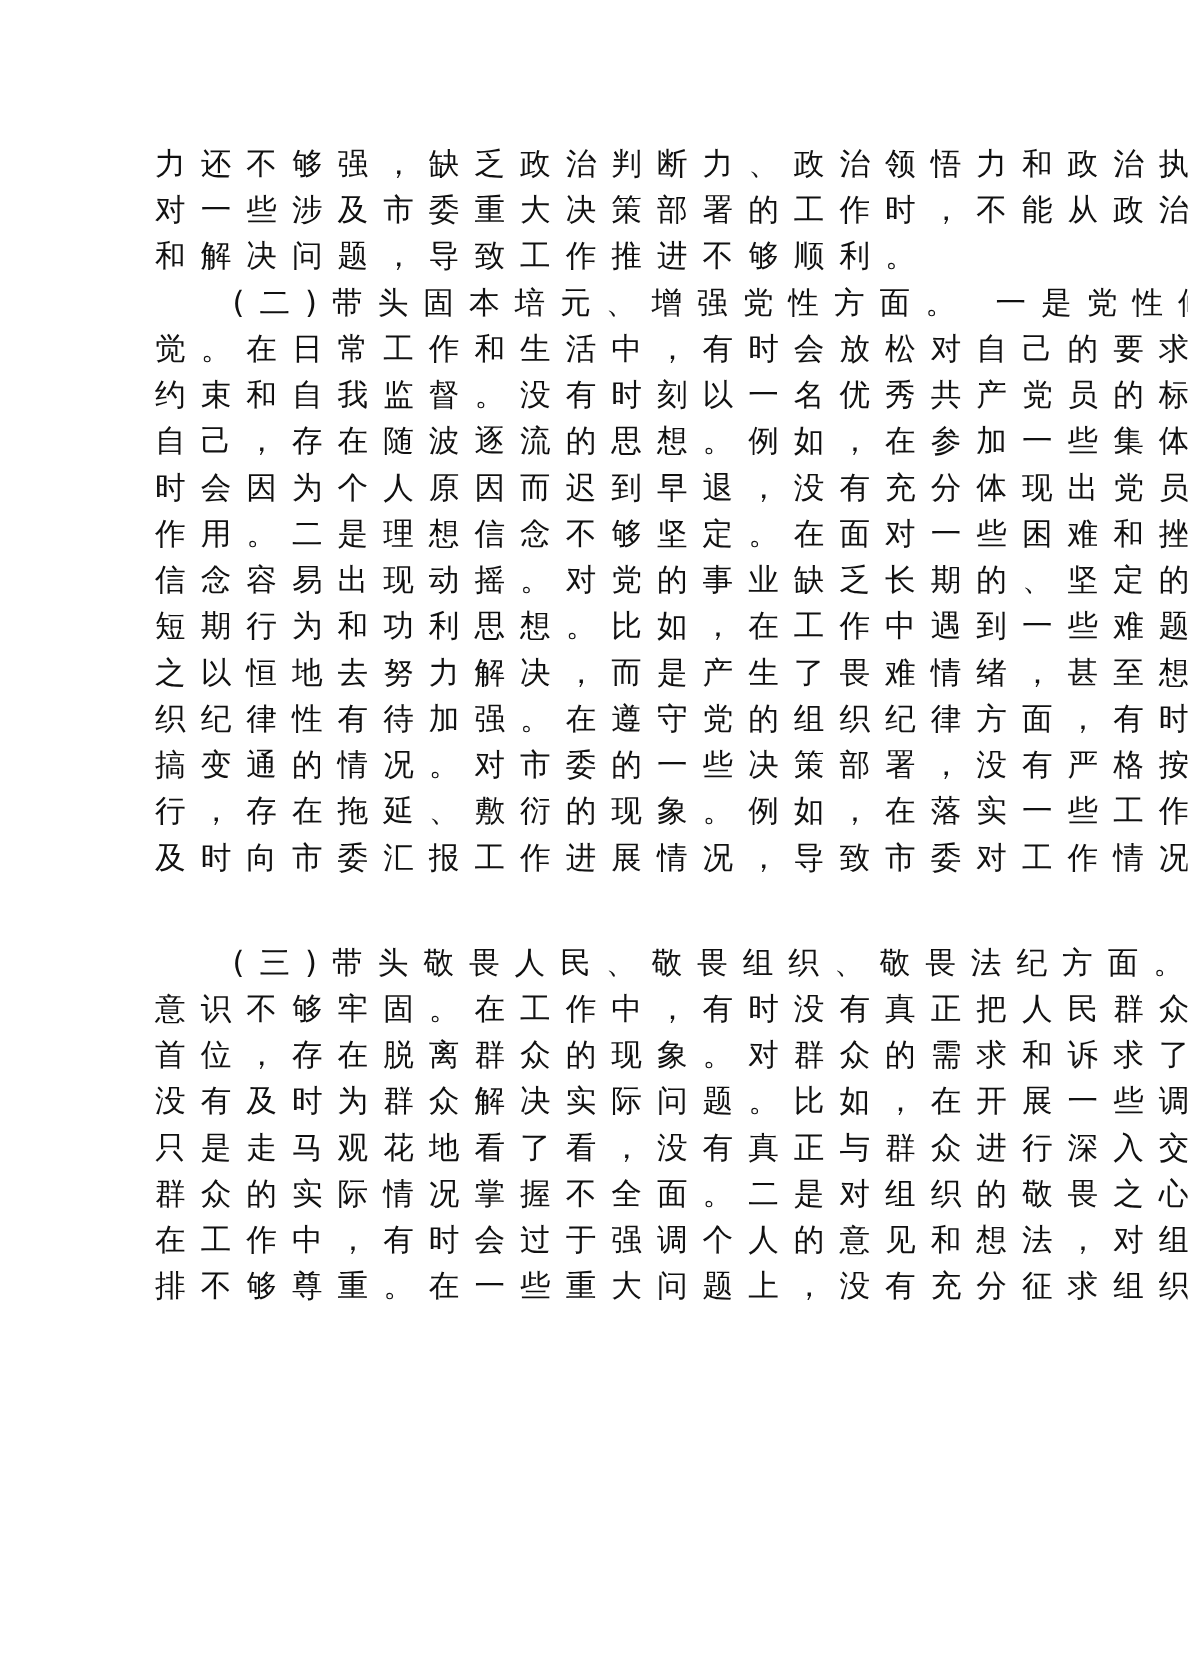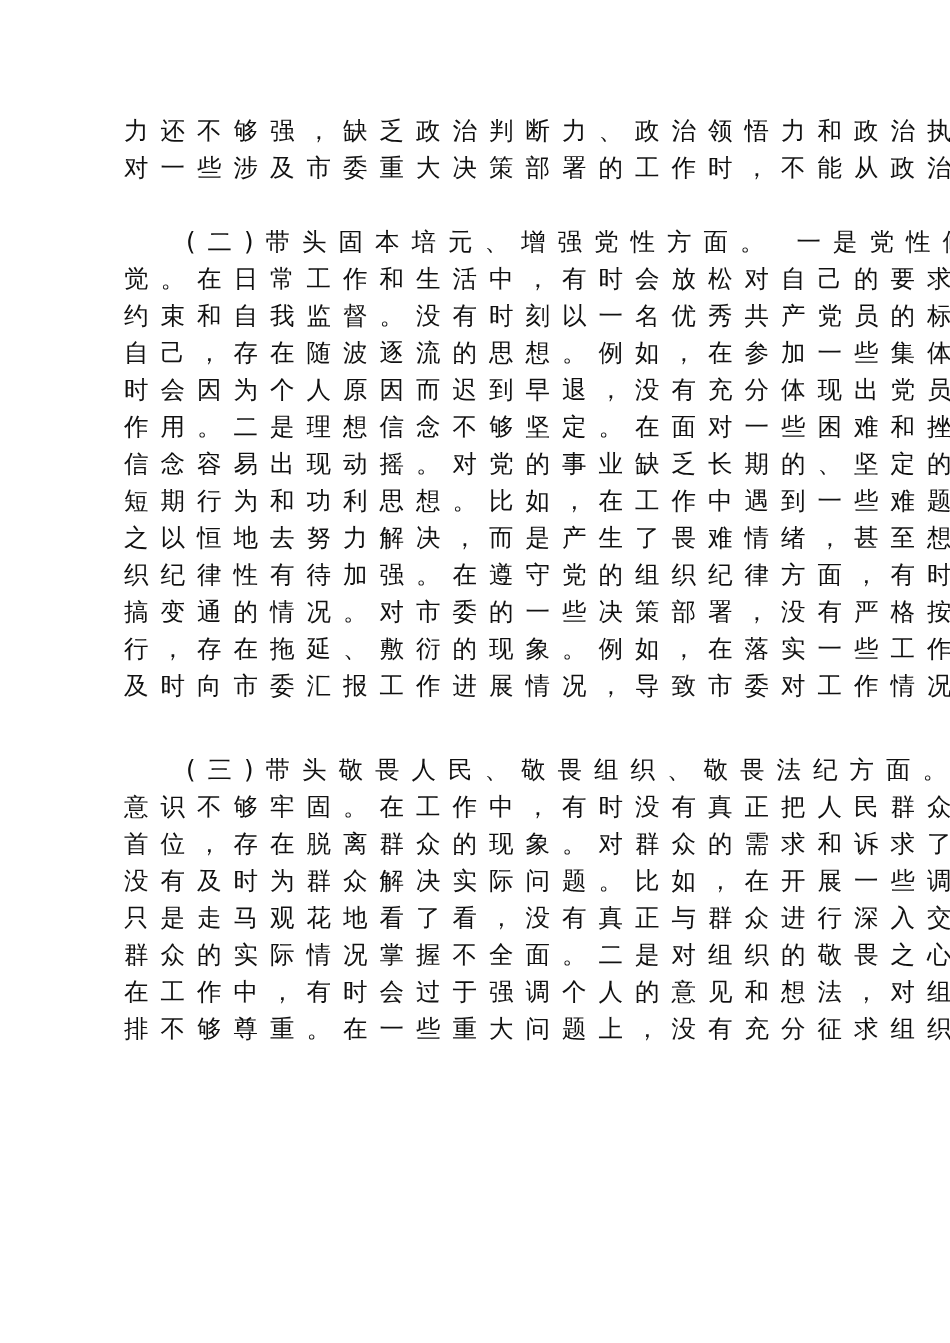--- a/index.html
+++ b/index.html
@@ -34,20 +34,21 @@
       overflow: visible;
     }
     .indent { padding-left: 62px; }
   </style>
 </head>
 <body>
 
 <div class="page">
   <div class="line" style="top:113px;">力还不够强，缺乏政治判断力、政治领悟力和政治执行力。在面</div>
   <div class="line" style="top:150px;">对一些涉及市委重大决策部署的工作时，不能从政治高度去分析</div>
+  <div class="line" style="top:187px;">和解决问题，导致工作推进不够顺利。</div>
 
   <div class="line indent" style="top:224px;">(二)带头固本培元、增强党性方面。 一是党性修养不够自</div>
   <div class="line" style="top:261px;">觉。在日常工作和生活中，有时会放松对自己的要求，缺乏自我</div>
   <div class="line" style="top:298px;">约束和自我监督。没有时刻以一名优秀共产党员的标准严格要求</div>
   <div class="line" style="top:335px;">自己，存在随波逐流的思想。例如，在参加一些集体活动时，有</div>
   <div class="line" style="top:372px;">时会因为个人原因而迟到早退，没有充分体现出党员的先锋模范</div>
   <div class="line" style="top:409px;">作用。二是理想信念不够坚定。在面对一些困难和挫折时，理想</div>
   <div class="line" style="top:446px;">信念容易出现动摇。对党的事业缺乏长期的、坚定的信心，存在</div>
   <div class="line" style="top:483px;">短期行为和功利思想。比如，在工作中遇到一些难题时，没有持</div>
   <div class="line" style="top:520px;">之以恒地去努力解决，而是产生了畏难情绪，甚至想放弃。三是组</div>

